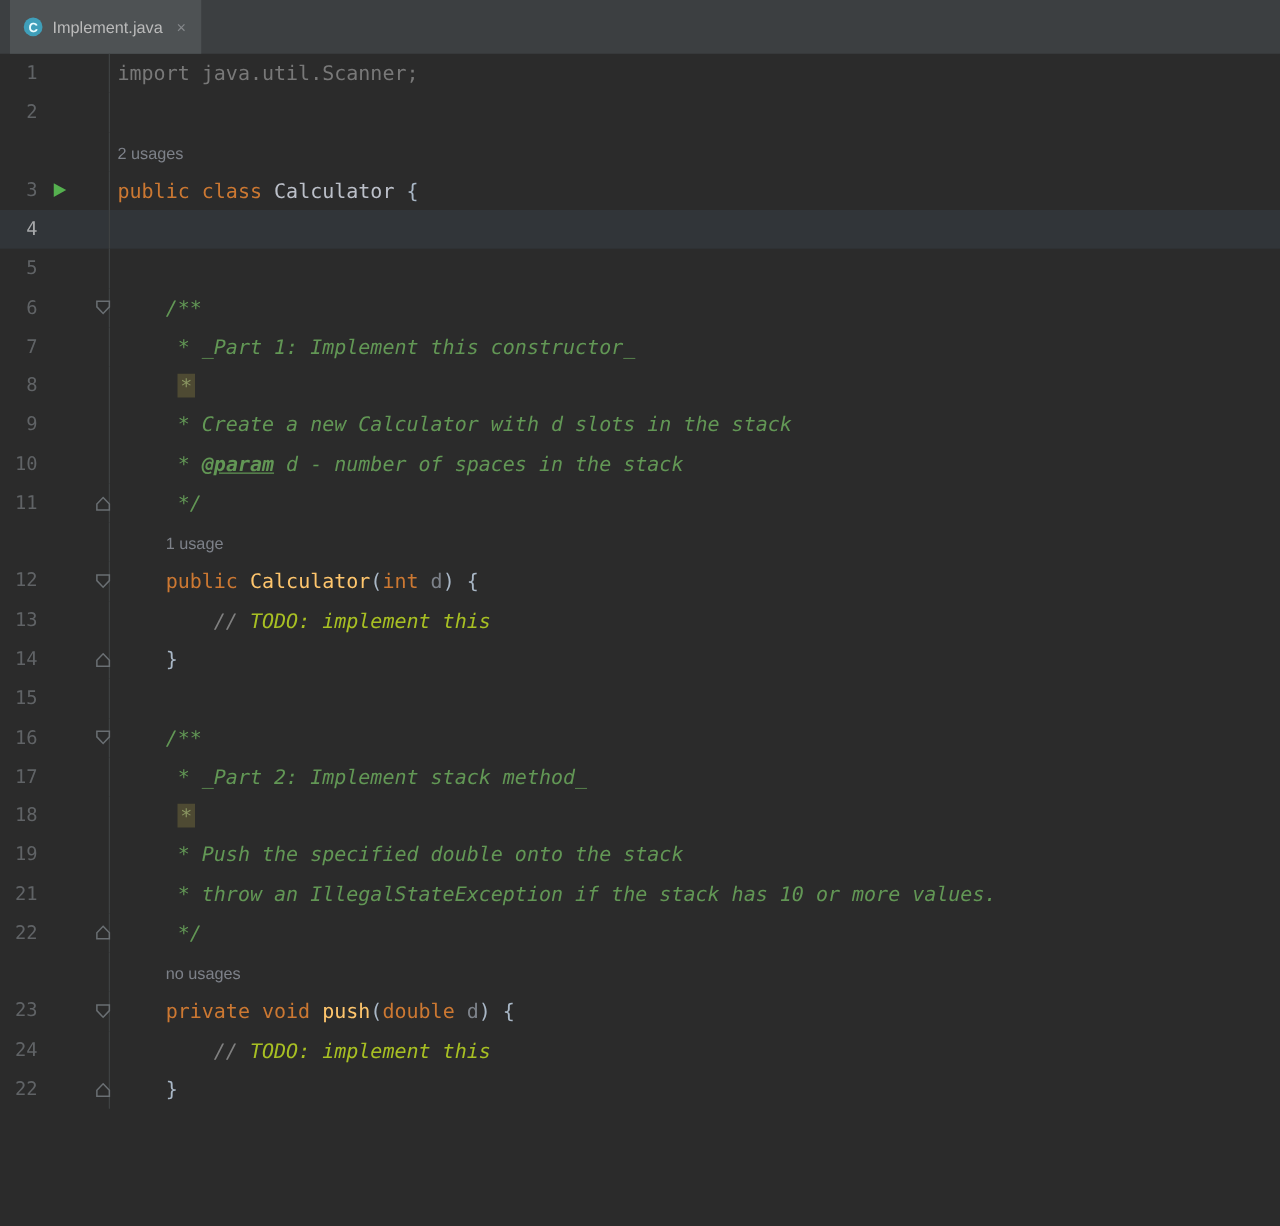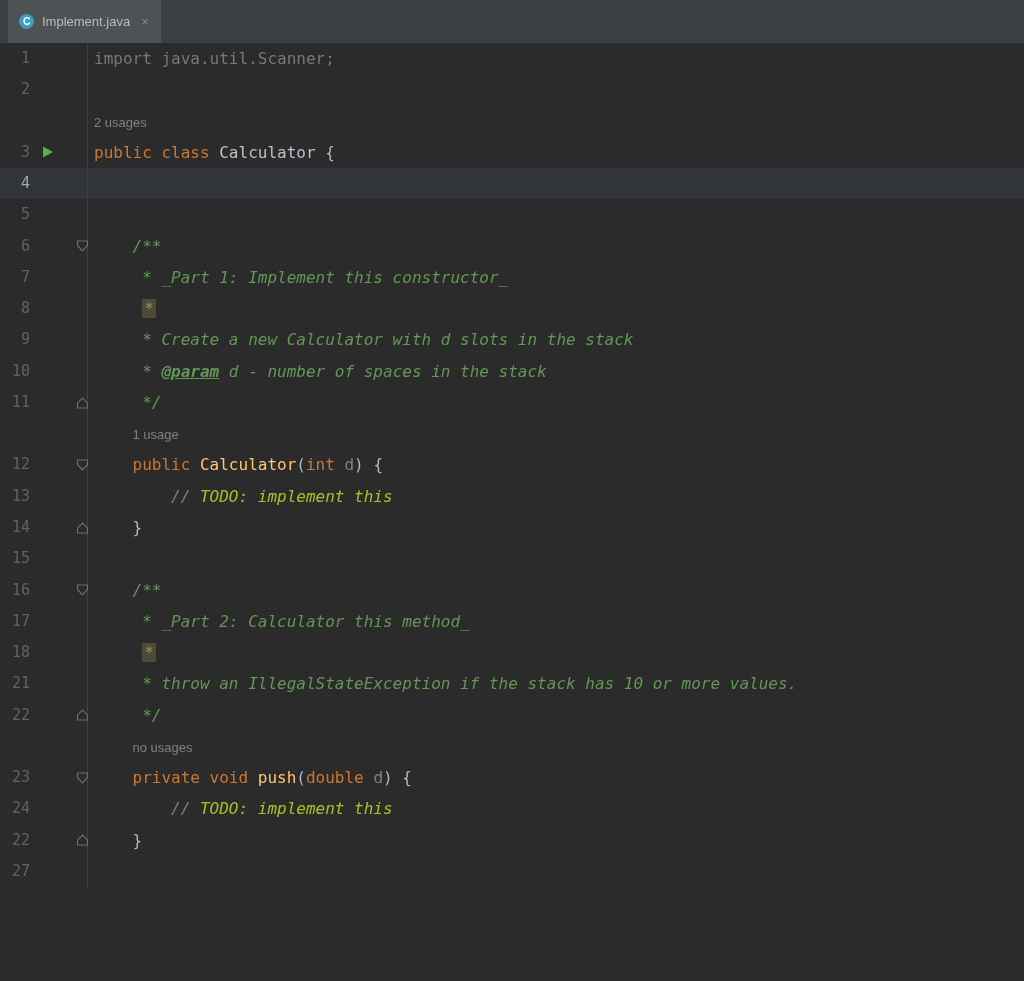--- a/index.html
+++ b/index.html
@@ -182,30 +182,36 @@
           <span class="gicon fold-down"><svg width="13" height="12" viewBox="0 0 13 12">
               <polygon points="1.5,1 11.5,1 11.5,5.5 6.5,10.8 1.5,5.5" fill="none" stroke="#6a6f73" stroke-width="1.2"></polygon>
             </svg></span>
         </div>
         <div class="code"><span class="tk tk-plain">    </span><span class="tk tk-comment">/**</span></div>
       </div>
       <div class="row">
         <div class="gutter">
           <span class="num">17</span>
         </div>
-        <div class="code"><span class="tk tk-comment">     * _Part 2: Calculator this method_</span></div>
+        <div class="code"><span class="tk tk-comment">     * _Part 2: Implement stack method_</span></div>
       </div>
       <div class="row">
         <div class="gutter">
           <span class="num">18</span>
         </div>
         <div class="code"><span class="tk tk-plain">     </span><span class="tk tk-star">*</span></div>
       </div>
       <div class="row">
         <div class="gutter">
+          <span class="num">19</span>
+        </div>
+        <div class="code"><span class="tk tk-comment">     * Push the specified double onto the stack</span></div>
+      </div>
+      <div class="row">
+        <div class="gutter">
           <span class="num">21</span>
         </div>
         <div class="code"><span class="tk tk-comment">     * throw an IllegalStateException if the stack has 10 or more values.</span></div>
       </div>
       <div class="row">
         <div class="gutter">
           <span class="num">22</span>
           <span class="gicon fold-up"><svg width="13" height="12" viewBox="0 0 13 12">
               <polygon points="6.5,1 11.5,6.2 11.5,11 1.5,11 1.5,6.2" fill="none" stroke="#6a6f73" stroke-width="1.2"></polygon>
             </svg></span>
@@ -234,21 +240,15 @@
         <div class="code"><span class="tk tk-plain">        </span><span class="tk tk-linecomment">// </span><span class="tk tk-todo">TODO: implement this</span></div>
       </div>
       <div class="row">
         <div class="gutter">
           <span class="num">22</span>
           <span class="gicon fold-up"><svg width="13" height="12" viewBox="0 0 13 12">
               <polygon points="6.5,1 11.5,6.2 11.5,11 1.5,11 1.5,6.2" fill="none" stroke="#6a6f73" stroke-width="1.2"></polygon>
             </svg></span>
         </div>
         <div class="code"><span class="tk tk-plain">    }</span></div>
-      </div>
-      <div class="row">
-        <div class="gutter">
-          <span class="num">27</span>
-        </div>
-        <div class="code"></div>
       </div>
     </div>
 </div>
 
 </body></html>

